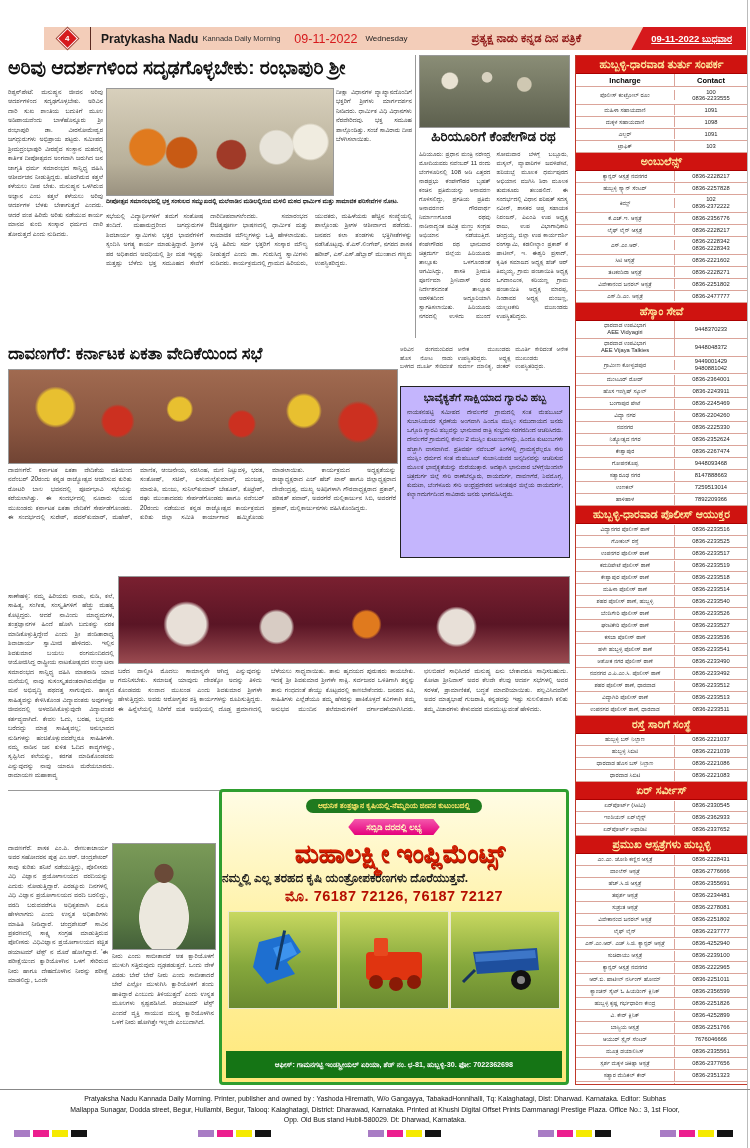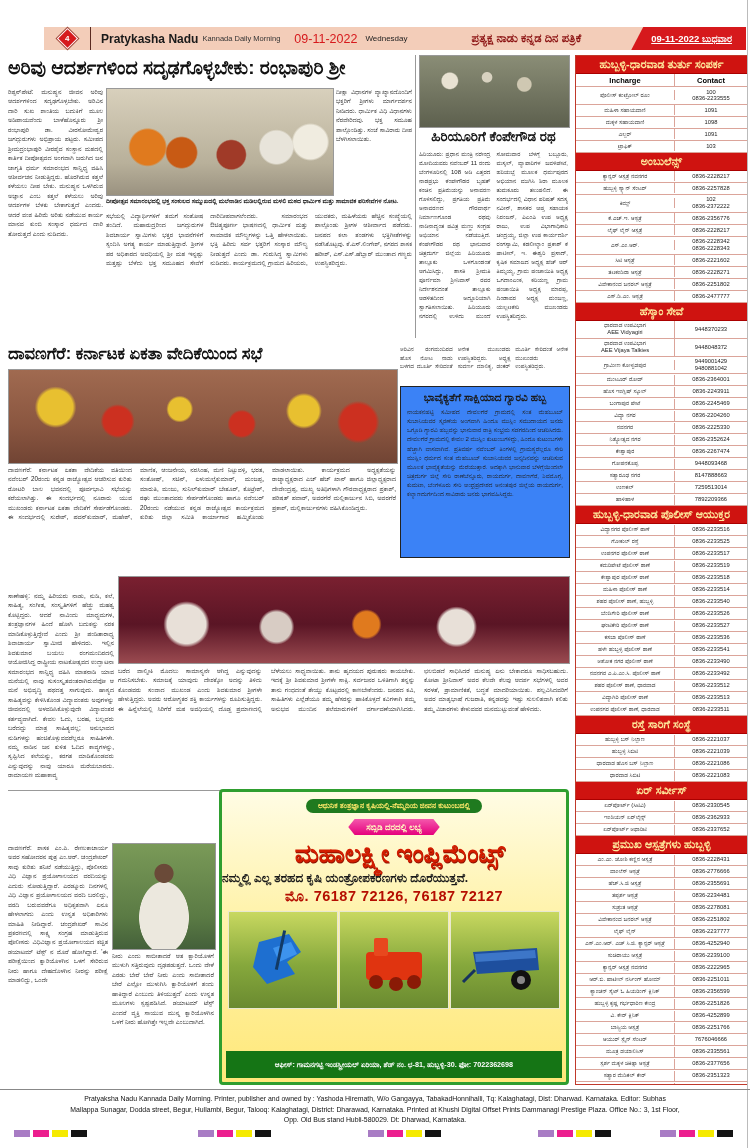--- a/index.html
+++ b/index.html
@@ -51,21 +51,21 @@
      radial-gradient(circle at 15% 55%, #e8e0d8 0 5%, transparent 6%),
      radial-gradient(circle at 35% 58%, #d8ccc4 0 5%, transparent 6%),
      radial-gradient(circle at 55% 55%, #e07a1e 0 5%, transparent 6%),
      radial-gradient(circle at 75% 58%, #e8e0d8 0 5%, transparent 6%),
      linear-gradient(180deg,#7a2030,#5a1525 55%,#9a4a50);}
   .ph-man{background:
      radial-gradient(circle at 50% 28%, #6a4a38 0 10%, transparent 11%),
      radial-gradient(ellipse at 50% 70%, #ece8de 0 34%, transparent 35%),
      linear-gradient(180deg,#7a9a58,#5a7a44 70%,#44603a);}
   
-  #box-article{border:1px solid #222;background:#3b82f6;padding:4px 6px;}
+  #box-article{border:1px solid #222;background:#c4b5fd;padding:4px 6px;}
   #box-article .bx-title{font-weight:bold;font-size:10.5px;text-align:center;margin-bottom:3px;}
   
   #ad{border:3px solid #2f9e2f;border-radius:4px;background:linear-gradient(180deg,#fffce4 0%,#fff3ae 40%,#ffe87a 100%);}
   #ad-pill{margin:7px auto 0;width:max-content;max-width:320px;background:#1f7a1f;color:#ffe96a;
      font-size:7.5px;font-weight:bold;padding:2px 12px;border-radius:9px;text-align:center;}
   #ad-ribbon{margin:6px auto 0;width:max-content;background:linear-gradient(180deg,#f458ac,#e5007d);
      color:#fff9c0;font-size:8.5px;font-weight:bold;padding:2.5px 18px;
      clip-path:polygon(0 50%,7% 0,93% 0,100% 50%,93% 100%,7% 100%);}
   #ad-brand{color:#d31d00;font-size:25px;font-weight:bold;text-align:center;margin-top:5px;line-height:1.1;
      text-shadow:0.5px 0.5px 0 #8a1200;margin-left:12px;}

